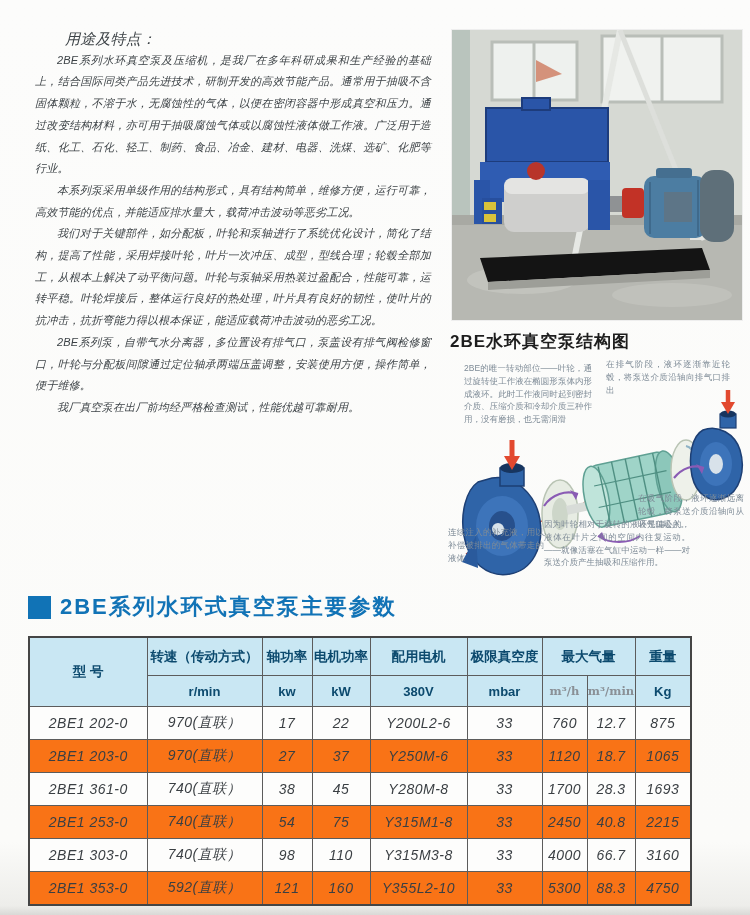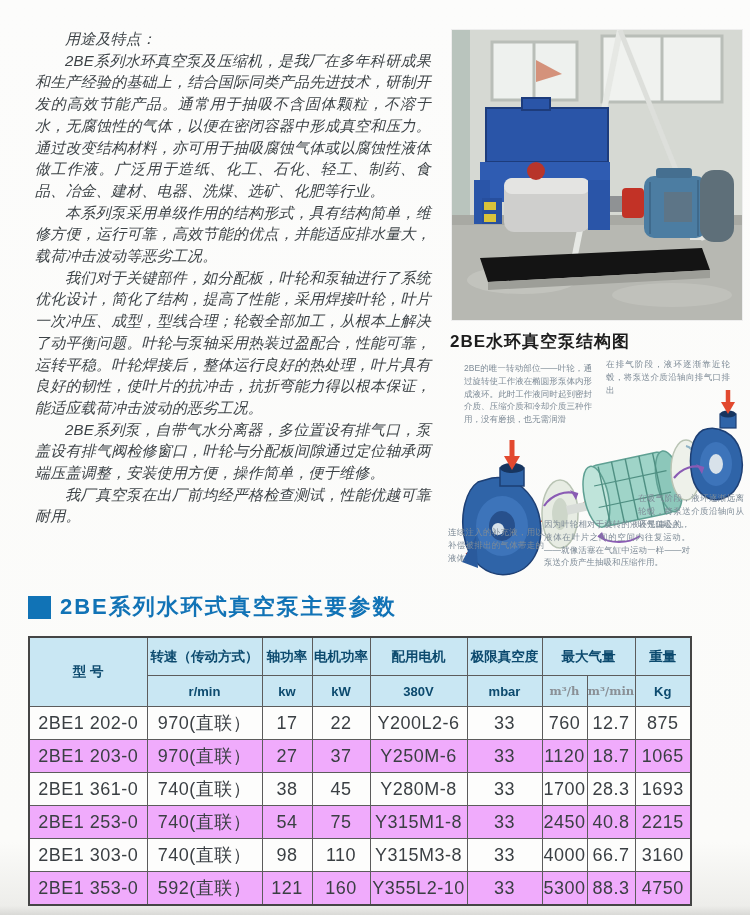--- a/index.html
+++ b/index.html
@@ -1,21 +1,21 @@
 <!DOCTYPE html>
 <html><head>
 <meta charset="utf-8">
 <style>
   html,body{margin:0;padding:0;}
   body{width:750px;height:915px;background:#f7f7f5;font-family:"Liberation Sans","DejaVu Sans",sans-serif;}
   .page{position:relative;width:750px;height:915px;background:linear-gradient(180deg,#fcfcfb 0%,#fbfbf9 92%,#ededea 99%,#d9d9d6 100%);overflow:hidden;}
 
   
   .intro{position:absolute;left:35px;top:28px;width:396px;font-style:italic;}
-  .intro p{margin:0;font-size:15px;line-height:21.7px;color:#3d4347;text-align:justify;text-indent:2em;letter-spacing:0.2px;}
+  .intro p{margin:0;font-size:11px;line-height:21.7px;color:#3d4347;text-align:justify;text-indent:2em;letter-spacing:0.2px;}
   .intro .heading{font-size:15px;}
 
   
   .photo-wrap{position:absolute;left:452px;top:30px;width:290px;height:290px;background:#fff;box-shadow:0 0 0 1px #eee;}
   .photo-wrap svg{display:block;}
 
   
   .diagram{position:absolute;left:448px;top:330px;width:300px;height:262px;}
   .diagram-title{font-size:17px;font-weight:bold;color:#1d1d1d;letter-spacing:1px;margin:0 0 2px 2px;}
   .diagram-art{position:absolute;left:0;top:56px;width:300px;height:206px;}
@@ -31,22 +31,22 @@
   .title-square{width:23px;height:23px;background:#1173b6;margin-right:9px;}
   .title-text{font-size:22px;font-weight:bold;color:#1173b6;letter-spacing:2px;}
 
   
   table.params{position:absolute;left:28px;top:636px;width:662px;border-collapse:collapse;table-layout:fixed;background:#fdfdfc;}
   table.params th,table.params td{border:1px solid #5c5c5c;text-align:center;vertical-align:middle;padding:0;color:#3a3f43;overflow:hidden;}
   table.params th{background:#c9e7f3;font-weight:bold;font-size:13.5px;color:#0c4a6e;}
   table.params tr.units th{font-weight:bold;font-size:13px;height:30px;}
   table.params tr.units th.mono-unit{font-family:"DejaVu Serif","Liberation Serif",serif;font-size:11.5px;color:#8a9096;}
   table.params tr.head th{height:37px;}
-  table.params td{font-size:18px;height:32px;letter-spacing:0.5px;}
-  table.params tr.alt td{background:#f0abfc;}
+  table.params td{font-size:14px;height:32px;letter-spacing:0.5px;font-style:italic;}
+  table.params tr.alt td{background:#f97316;}
   table.params{border:2px solid #454545;}
   col.c-model{width:118px;} col.c-speed{width:115px;} col.c-shaft{width:50px;}
   col.c-motorp{width:58px;} col.c-motor{width:97px;} col.c-vac{width:75px;}
   col.c-mh{width:45px;} col.c-mmin{width:48px;} col.c-wt{width:56px;}
 </style>
 </head>
 <body>
 
 <div class="page">
 

